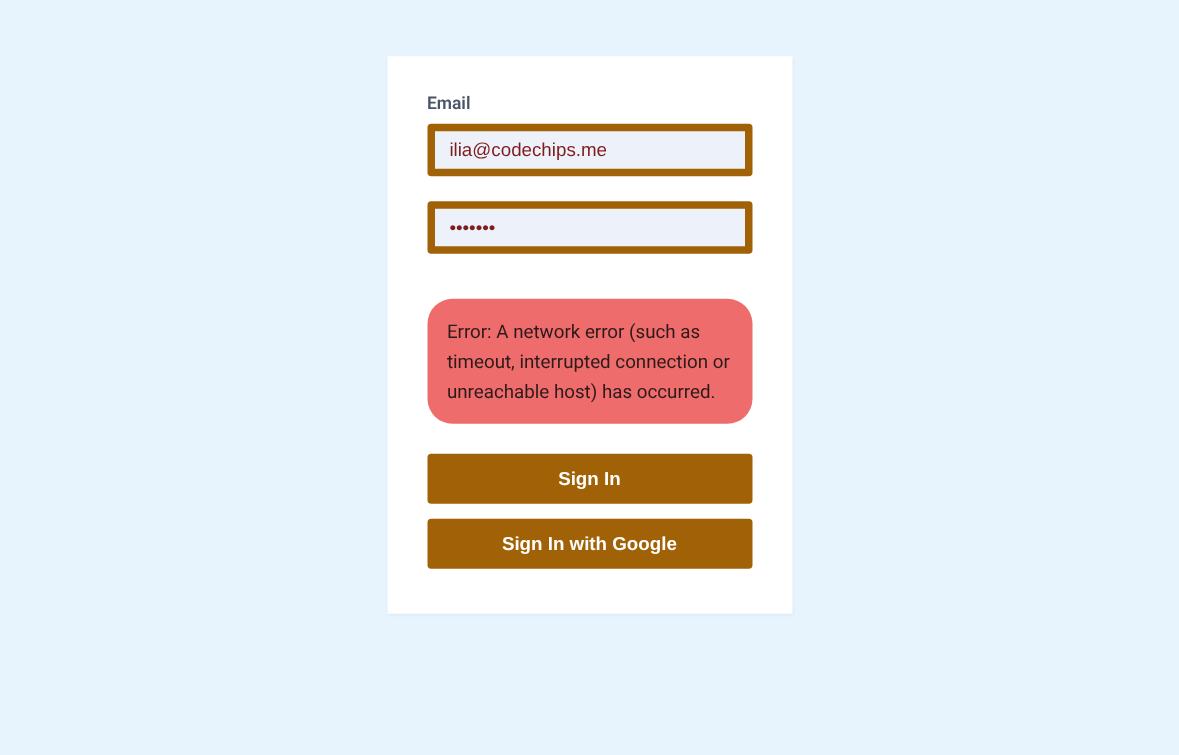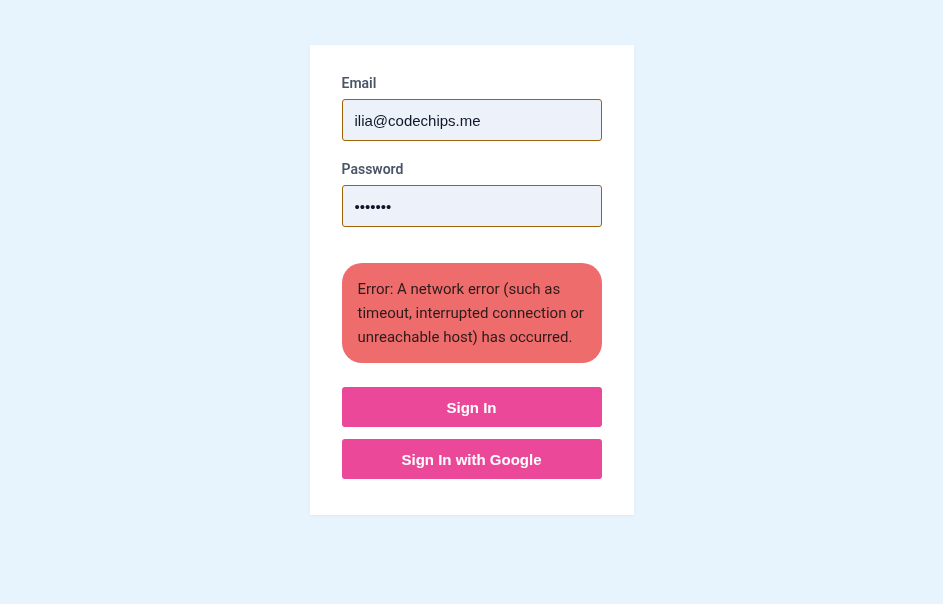--- a/index.html
+++ b/index.html
@@ -31,40 +31,40 @@
       font-size: 14px;
       font-weight: 600;
       color: #4a5568;
       margin-bottom: 8px;
     }
     .input {
       width: 100%;
       height: 42px;
       padding: 0 12px;
       font-size: 15px;
-      color: #0f172a;
+      color: #7f1d1d;
       background-color: #edf2fa;
-      border: 1px solid #a16207;
+      border: 6px solid #a16207;
       border-radius: 3px;
       outline: none;
     }
     .error-box {
       background-color: #ef6c6c;
       color: #2d1b1b;
       padding: 14px 16px;
       font-size: 15px;
       line-height: 1.6;
       margin-top: 36px;
       margin-bottom: 24px;
       border-radius: 20px;
     }
     .btn {
       width: 100%;
       height: 40px;
-      background-color: #ec4899;
+      background-color: #a16207;
       color: #ffffff;
       font-size: 15px;
       font-weight: 600;
       border: none;
       border-radius: 3px;
       cursor: pointer;
       margin-bottom: 12px;
     }
     .btn:last-child {
       margin-bottom: 4px;
@@ -73,21 +73,20 @@
 </head>
 <body>
 
 <div class="card">
   <div class="form-group">
     <label class="label">Email</label>
     <input type="text" class="input" value="ilia@codechips.me" style="">
   </div>
 
   <div class="form-group">
-    <label class="label">Password</label>
     <input type="password" class="input" value="•••••••" style="">
   </div>
 
   <div class="error-box">Error: A network error (such as timeout, interrupted connection or unreachable host) has occurred.</div>
 
   <button class="btn">Sign In</button>
   <button class="btn">Sign In with Google</button>
 </div>
 
 </body></html>

